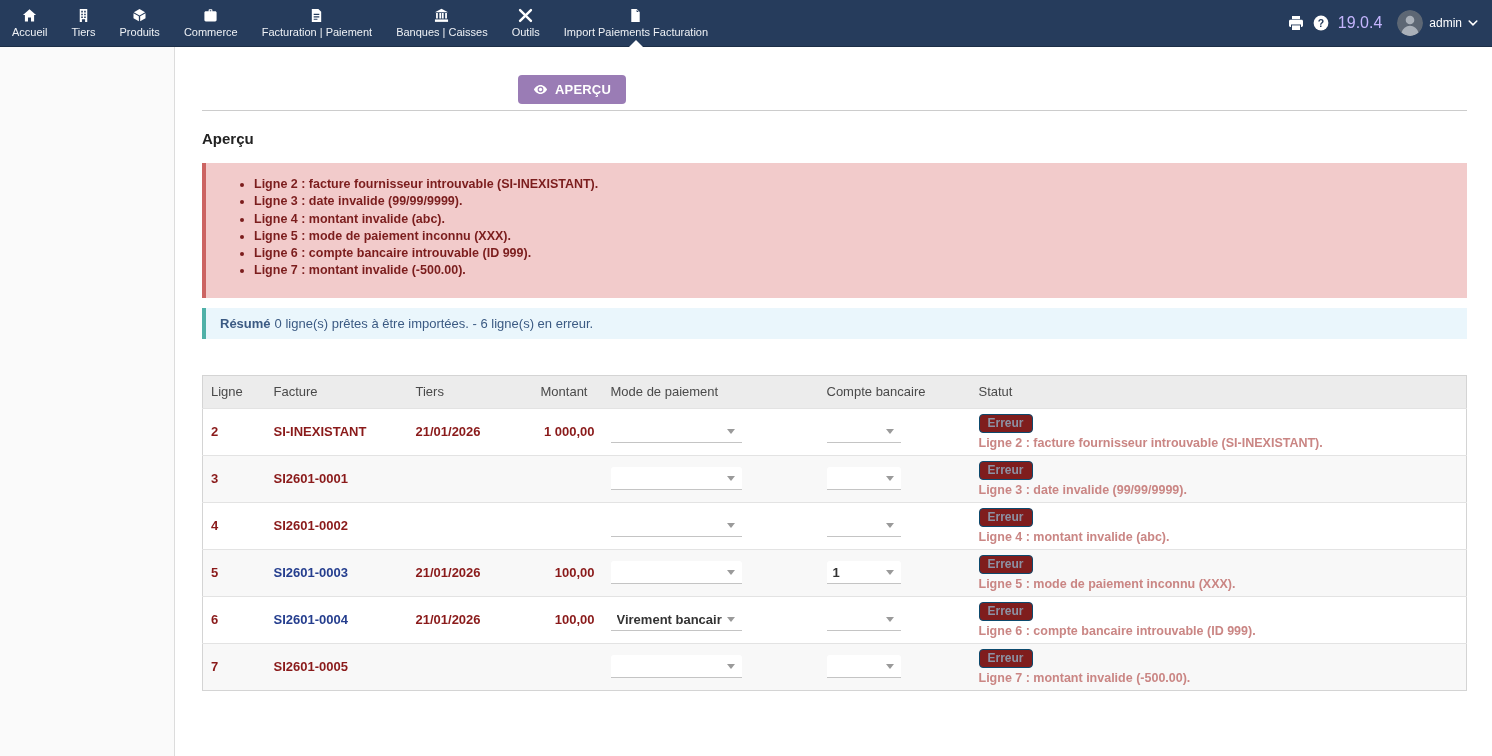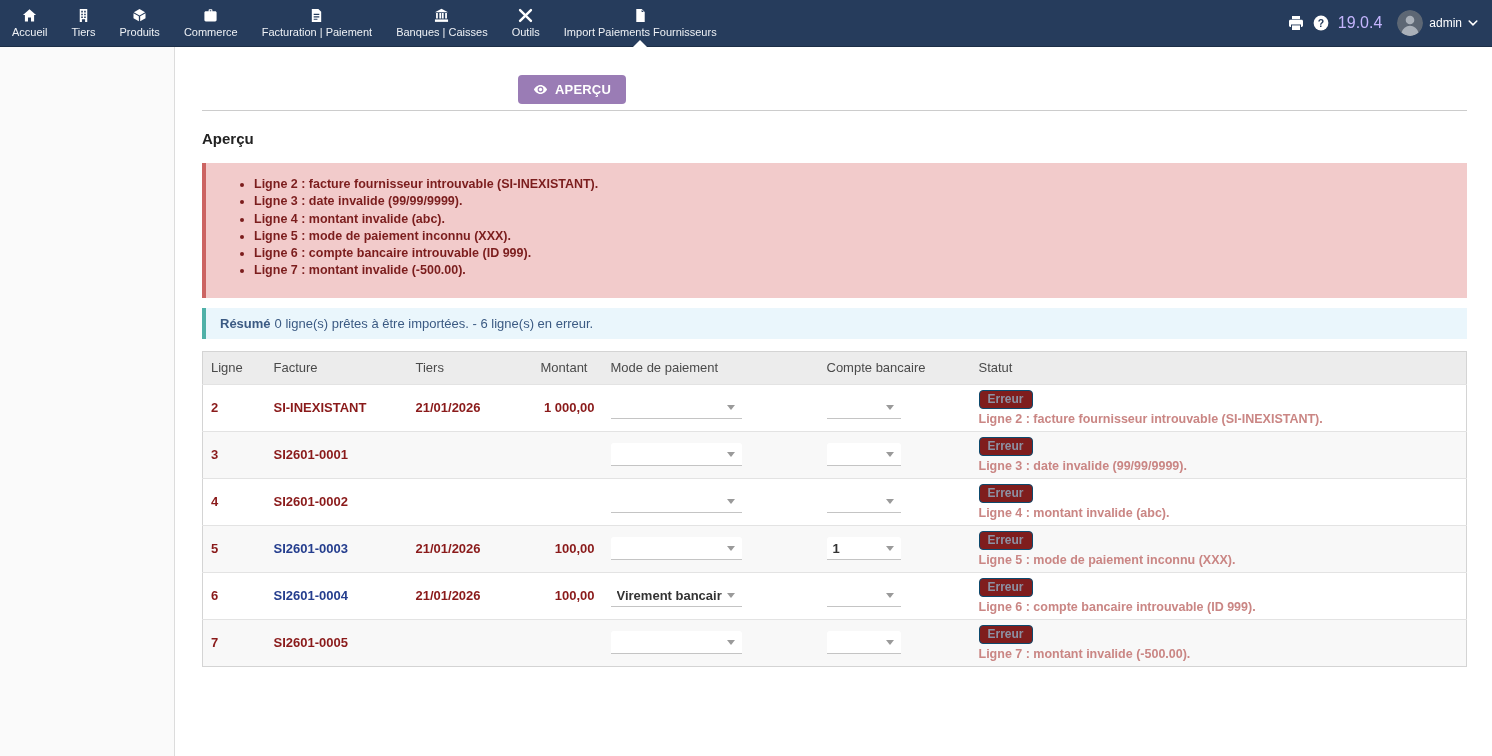--- a/index.html
+++ b/index.html
@@ -74,21 +74,21 @@
 
   
   .summary-box {
     margin-top:10px; background:#eaf6fc; border-left:4px solid #50b1a8;
     padding:8px 14px; color:#3b5a83; font-size:13px;
   }
   .summary-box .summary-label { font-weight:bold; margin-right:4px; }
 
   
   .results-table {
-    width:100%; margin-top:12px; border-collapse:collapse;
+    width:100%; margin-top:36px; border-collapse:collapse;
     border:1px solid #d4d4d4;
   }
   .results-table thead tr { background:#ececec; height:33px; }
   .results-table th {
     text-align:left; font-weight:normal; color:#4a4a4a;
     padding:8px 8px; font-size:13px; white-space:nowrap;
   }
   .results-table td { padding:4px 8px; vertical-align:middle; }
   .results-table tbody tr { height:47px; border-top:1px solid #e3e3e3; background:#fff; }
   .results-table tbody tr:nth-child(even) { background:#f8f8f8; }
@@ -205,21 +205,21 @@
         <span class="nav-label">Outils</span>
 
       </div>
 
       <div class="nav-item active">
         <span class="nav-icon">
           <svg viewBox="0 0 16 16">
             <path fill-rule="evenodd" d="M3.5 1h5.8l3.2 3.2V15H3.5zM9.2 1.9v2.4h2.4z"></path>
           </svg>
         </span>
-        <span class="nav-label">Import Paiements Fournisseurs</span>
+        <span class="nav-label">Import Paiements Facturation</span>
         <span class="nav-caret"></span>
       </div>
     </div>
   <div class="nav-right">
     <span class="tool-icon">
         <svg viewBox="0 0 16 16">
           <path d="M4 1h8v3.2H4z"></path>
           <path d="M2.4 4.8h11.2c.8 0 1.4.6 1.4 1.4v4.4c0 .8-.6 1.4-1.4 1.4H13V9.6H3V12H2.4C1.6 12 1 11.4 1 10.6V6.2c0-.8.6-1.4 1.4-1.4z"></path>
           <path d="M4 10.4h8V15H4z"></path>
         </svg>

